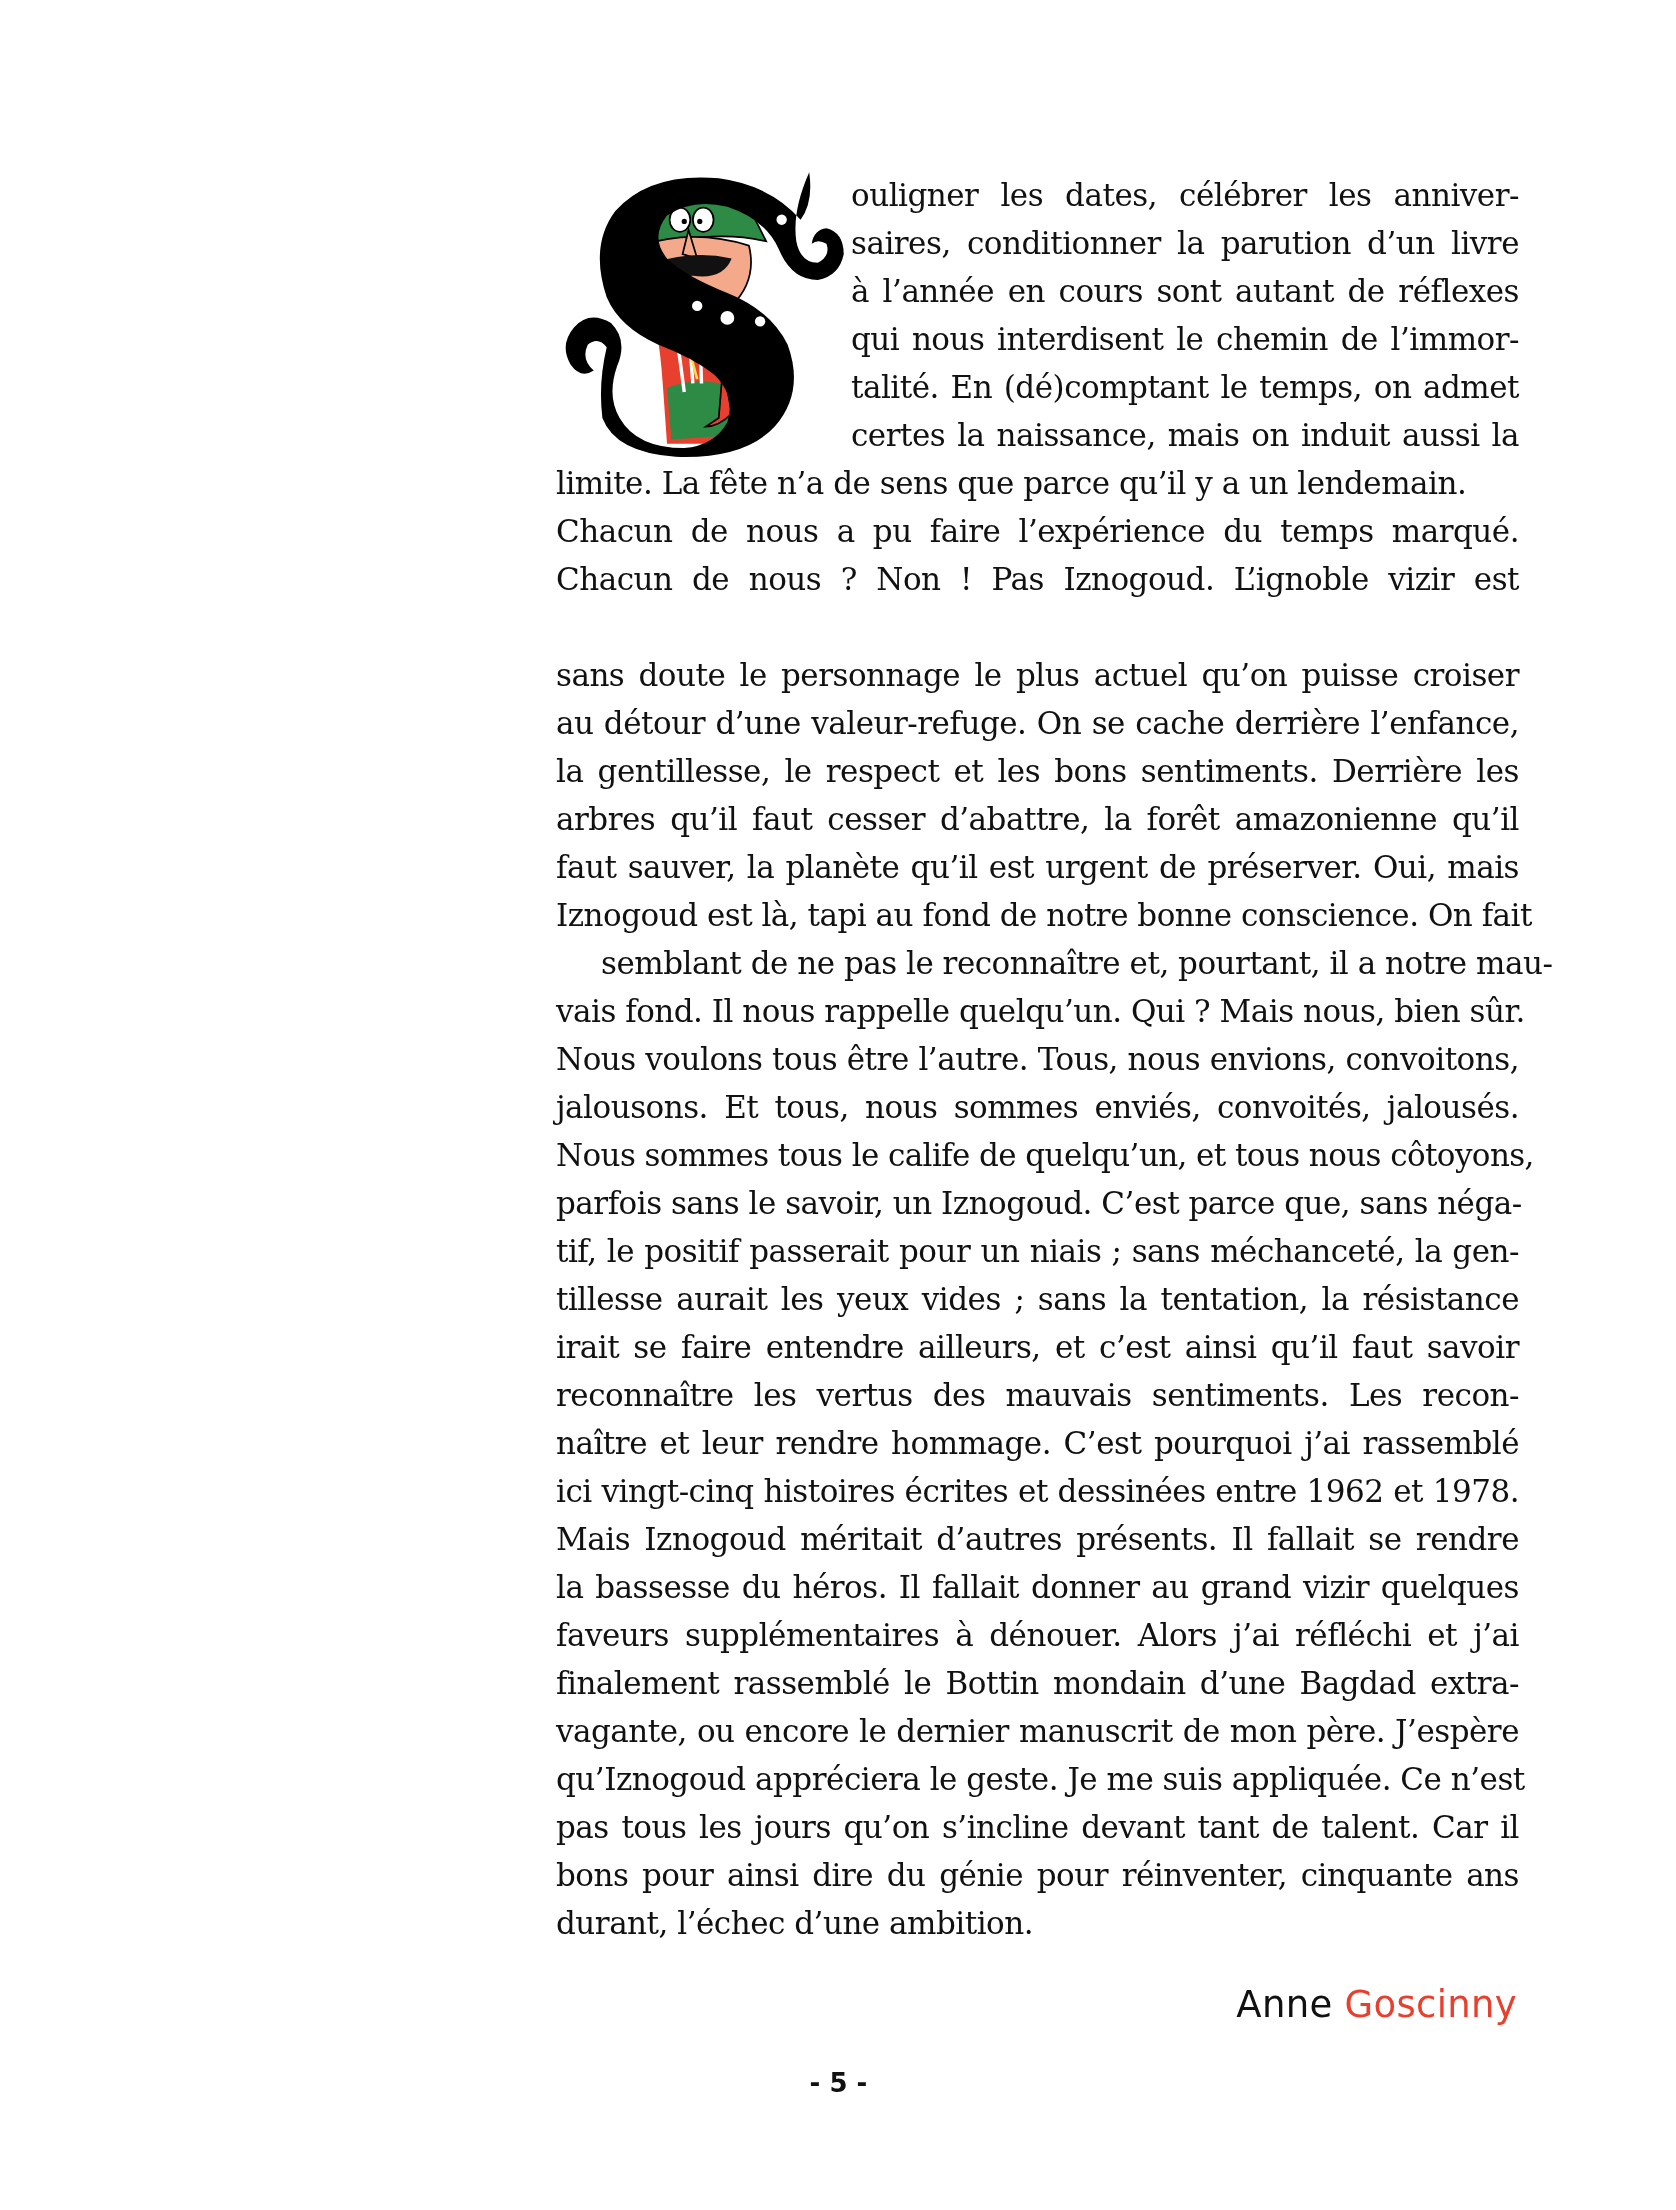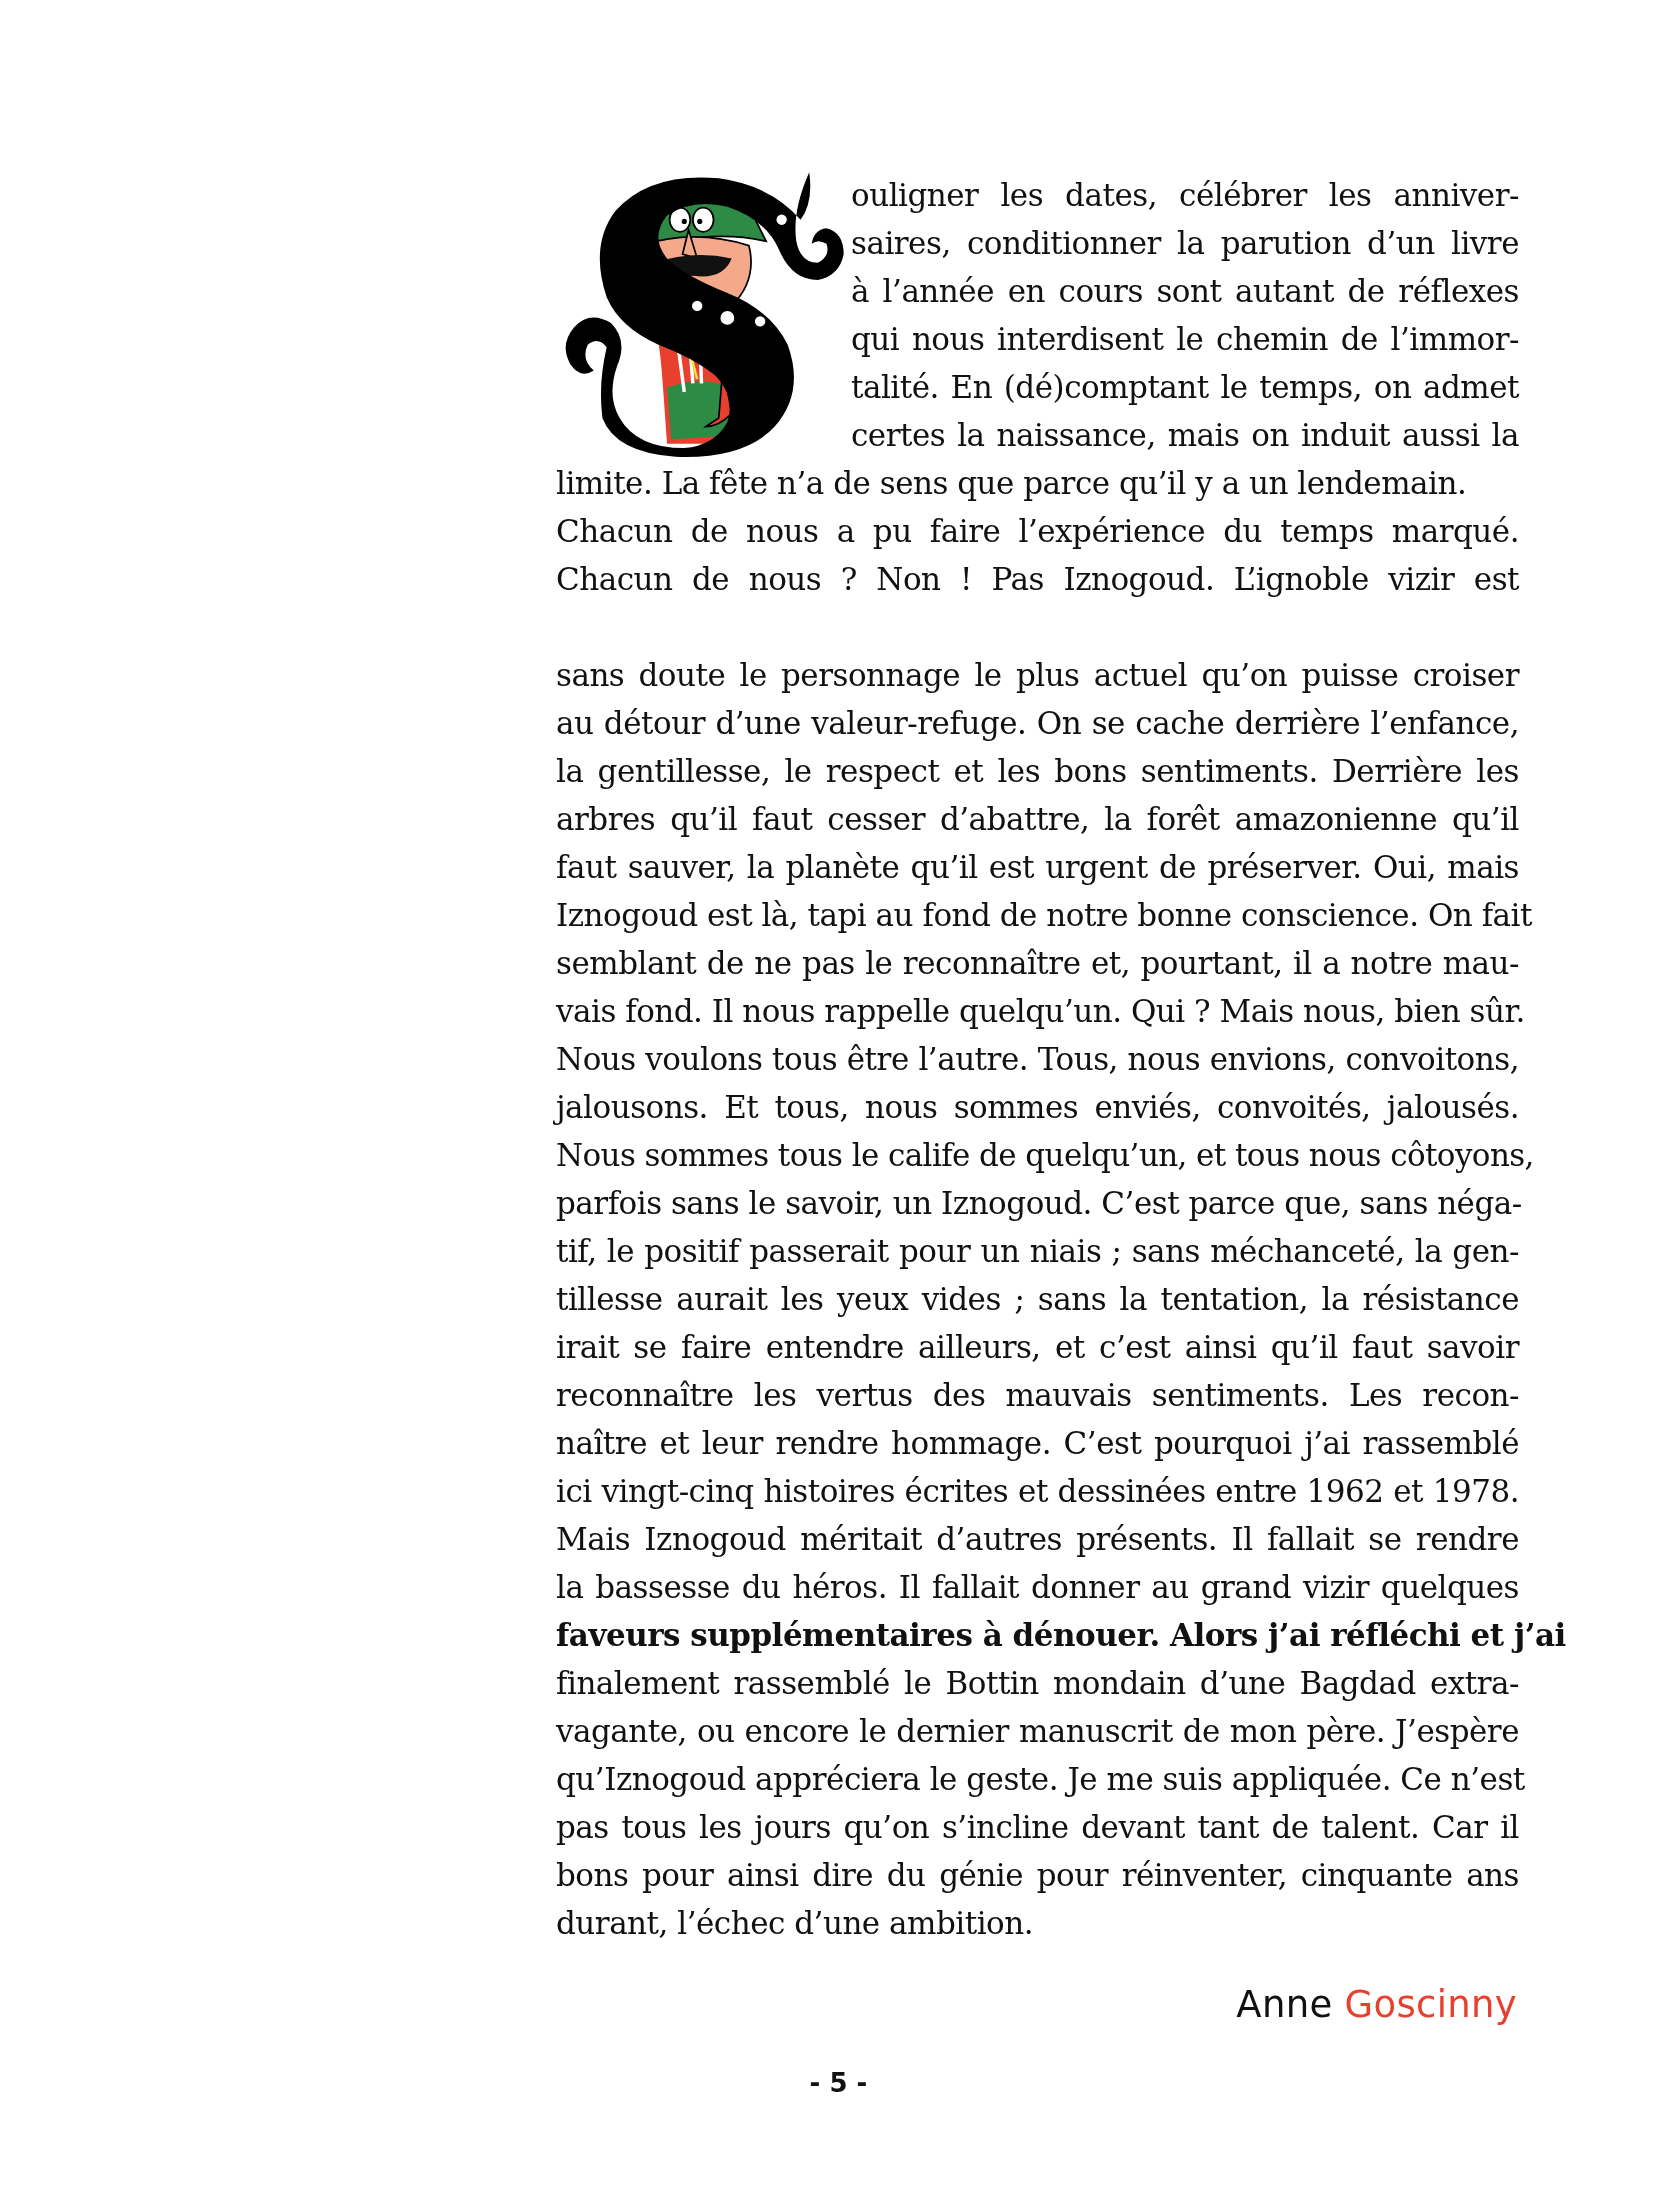--- a/index.html
+++ b/index.html
@@ -137,35 +137,35 @@
     <span class="line indented" style="white-space: nowrap; display: block;"><span style="white-space: nowrap; word-spacing: 0px;">certes la naissance, mais on induit aussi la</span></span>
     <span class="line last" style="white-space: nowrap; display: block;"><span style="white-space: nowrap;">limite. La fête n’a de sens que parce qu’il y a un lendemain.</span></span>
     <span class="line" style="white-space: nowrap; display: block;"><span style="white-space: nowrap; word-spacing: 0px;">Chacun de nous a pu faire l’expérience du temps marqué.</span></span>
     <span class="line" style="white-space: nowrap; display: block;"><span style="white-space: nowrap; word-spacing: 0px;">Chacun de nous ? Non ! Pas Iznogoud. L’ignoble vizir est</span></span>
     <span class="line" style="white-space: nowrap; display: block; margin-top: 48px;"><span style="white-space: nowrap; word-spacing: 0px;">sans doute le personnage le plus actuel qu’on puisse croiser</span></span>
     <span class="line" style="white-space: nowrap; display: block;"><span style="white-space: nowrap; word-spacing: 0px;">au détour d’une valeur-refuge. On se cache derrière l’enfance,</span></span>
     <span class="line" style="white-space: nowrap; display: block;"><span style="white-space: nowrap; word-spacing: 0px;">la gentillesse, le respect et les bons sentiments. Derrière les</span></span>
     <span class="line" style="white-space: nowrap; display: block;"><span style="white-space: nowrap; word-spacing: 0px;">arbres qu’il faut cesser d’abattre, la forêt amazonienne qu’il</span></span>
     <span class="line" style="white-space: nowrap; display: block;"><span style="white-space: nowrap; word-spacing: 0px;">faut sauver, la planète qu’il est urgent de préserver. Oui, mais</span></span>
     <span class="line" style="white-space: nowrap; display: block;"><span style="white-space: nowrap; word-spacing: 0px;">Iznogoud est là, tapi au fond de notre bonne conscience. On fait</span></span>
-    <span class="line" style="white-space: nowrap; display: block;"><span style="white-space: nowrap; word-spacing: 0px;">semblant de ne pas le reconnaître et, pourtant, il a notre mau-</span></span>
+    <span class="line" style="white-space: nowrap; display: block; margin-left: 45px;"><span style="white-space: nowrap; word-spacing: 0px;">semblant de ne pas le reconnaître et, pourtant, il a notre mau-</span></span>
     <span class="line" style="white-space: nowrap; display: block;"><span style="white-space: nowrap; word-spacing: 0px;">vais fond. Il nous rappelle quelqu’un. Qui ? Mais nous, bien sûr.</span></span>
     <span class="line" style="white-space: nowrap; display: block;"><span style="white-space: nowrap; word-spacing: 0px;">Nous voulons tous être l’autre. Tous, nous envions, convoitons,</span></span>
     <span class="line" style="white-space: nowrap; display: block;"><span style="white-space: nowrap; word-spacing: 0px;">jalousons. Et tous, nous sommes enviés, convoités, jalousés.</span></span>
     <span class="line" style="white-space: nowrap; display: block; letter-spacing: -0.6px;"><span style="white-space: nowrap;">Nous sommes tous le calife de quelqu’un, et tous nous côtoyons,</span></span>
     <span class="line" style="white-space: nowrap; display: block;"><span style="white-space: nowrap; word-spacing: 0px;">parfois sans le savoir, un Iznogoud. C’est parce que, sans néga-</span></span>
     <span class="line" style="white-space: nowrap; display: block;"><span style="white-space: nowrap; word-spacing: 0px;">tif, le positif passerait pour un niais ; sans méchanceté, la gen-</span></span>
     <span class="line" style="white-space: nowrap; display: block;"><span style="white-space: nowrap; word-spacing: 0px;">tillesse aurait les yeux vides ; sans la tentation, la résistance</span></span>
     <span class="line" style="white-space: nowrap; display: block;"><span style="white-space: nowrap; word-spacing: 0px;">irait se faire entendre ailleurs, et c’est ainsi qu’il faut savoir</span></span>
     <span class="line" style="white-space: nowrap; display: block;"><span style="white-space: nowrap; word-spacing: 0px;">reconnaître les vertus des mauvais sentiments. Les recon-</span></span>
     <span class="line" style="white-space: nowrap; display: block;"><span style="white-space: nowrap; word-spacing: 0px;">naître et leur rendre hommage. C’est pourquoi j’ai rassemblé</span></span>
     <span class="line" style="white-space: nowrap; display: block;"><span style="white-space: nowrap; word-spacing: 0px;">ici vingt-cinq histoires écrites et dessinées entre 1962 et 1978.</span></span>
     <span class="line" style="white-space: nowrap; display: block;"><span style="white-space: nowrap; word-spacing: 0px;">Mais Iznogoud méritait d’autres présents. Il fallait se rendre</span></span>
     <span class="line" style="white-space: nowrap; display: block;"><span style="white-space: nowrap; word-spacing: 0px;">la bassesse du héros. Il fallait donner au grand vizir quelques</span></span>
-    <span class="line" style="white-space: nowrap; display: block; font-weight: bold;"><span style="white-space: nowrap; word-spacing: 0px;">faveurs supplémentaires à dénouer. Alors j’ai réfléchi et j’ai</span></span>
+    <span class="line" style="white-space: nowrap; display: block;"><span style="white-space: nowrap; word-spacing: 0px;">faveurs supplémentaires à dénouer. Alors j’ai réfléchi et j’ai</span></span>
     <span class="line" style="white-space: nowrap; display: block;"><span style="white-space: nowrap; word-spacing: 0px;">finalement rassemblé le Bottin mondain d’une Bagdad extra-</span></span>
     <span class="line" style="white-space: nowrap; display: block;"><span style="white-space: nowrap; word-spacing: 0px;">vagante, ou encore le dernier manuscrit de mon père. J’espère</span></span>
     <span class="line" style="white-space: nowrap; display: block;"><span style="white-space: nowrap; word-spacing: 0px;">qu’Iznogoud appréciera le geste. Je me suis appliquée. Ce n’est</span></span>
     <span class="line" style="white-space: nowrap; display: block;"><span style="white-space: nowrap; word-spacing: 0px;">pas tous les jours qu’on s’incline devant tant de talent. Car il</span></span>
     <span class="line" style="white-space: nowrap; display: block;"><span style="white-space: nowrap; word-spacing: 0px;">bons pour ainsi dire du génie pour réinventer, cinquante ans</span></span>
     <span class="line last" style="white-space: nowrap; display: block;"><span style="white-space: nowrap;">durant, l’échec d’une ambition.</span></span>
   </div>
 
   <div class="signature">
     <span class="sig-first">Anne</span>

